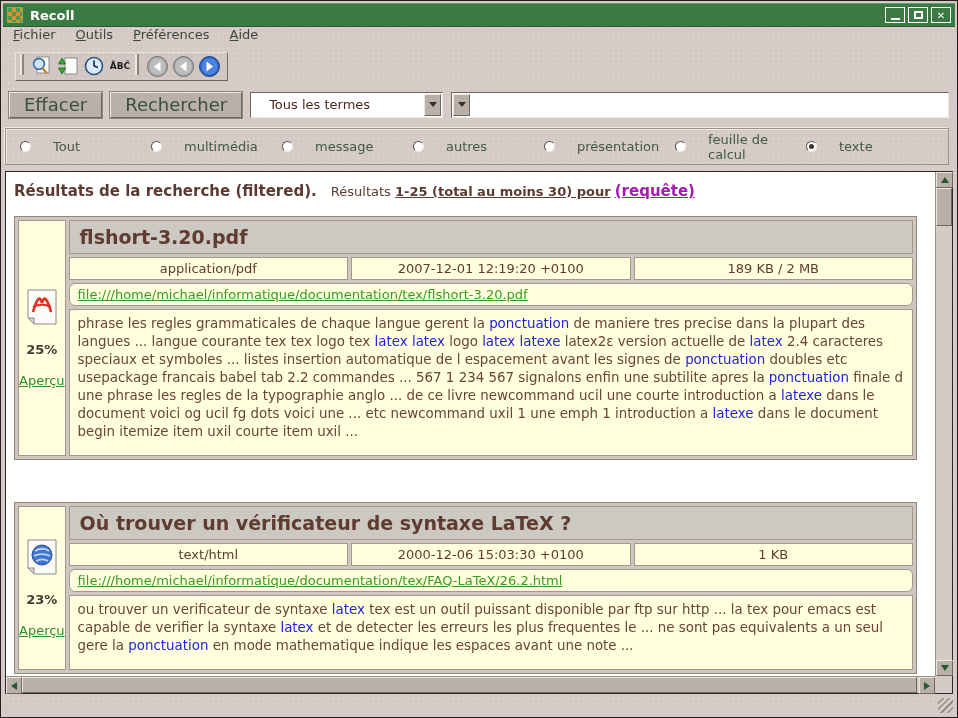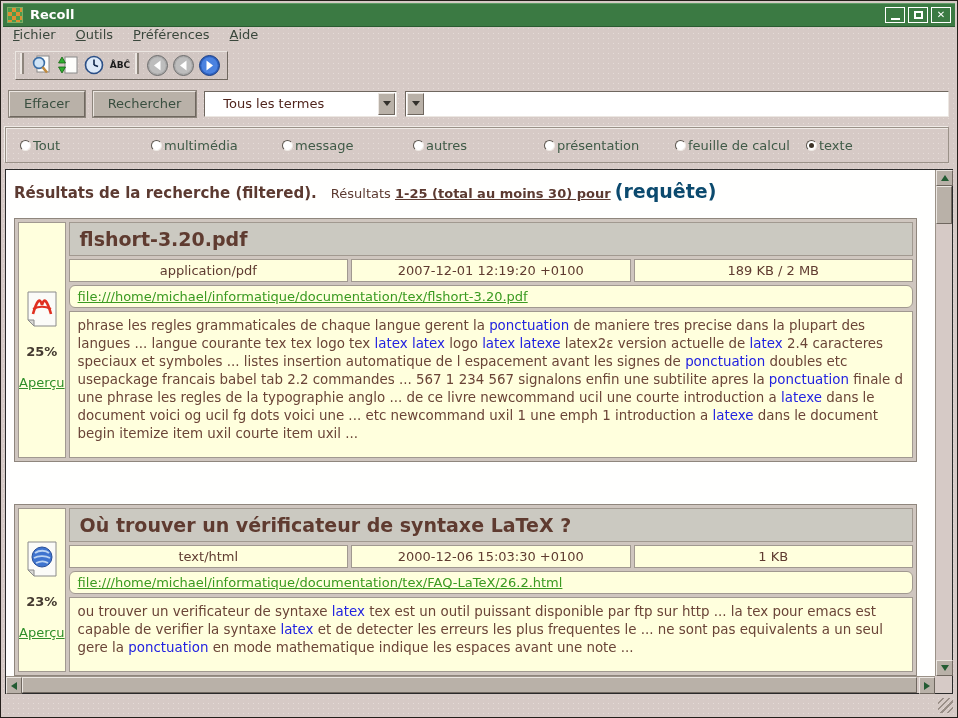--- a/index.html
+++ b/index.html
@@ -53,21 +53,21 @@
     border:1px solid; border-color:#ece7e2 #6f675f #6f675f #ece7e2; background:rgba(0,0,0,0.02);margin-left:8px;
   }
   .tb-handle { width:2px; height:21px; border-left:2px solid #ece7e2; border-right:2px solid #8d857c; margin:0 5px 0 2px; }
   .tb-btn { width:26px; height:24px; display:flex; align-items:center; justify-content:center; cursor:default; }
   .abc { font-size:9px; font-weight:bold; color:#1c1c1c; letter-spacing:0px; }
   
   .searchrow { margin-top:8px; display:flex; align-items:center; gap:8px; padding:0 4px; height:27px; }
   .btn3d {
     height:26px; padding:0 14px; background:#b9b1a8; color:#3a4f40;
     border:1px solid; border-color:#ece7e2 #6f675f #6f675f #ece7e2;
-    outline:1px solid #8d857c; font-size:13px; font-family:inherit; cursor:default;
+    outline:1px solid #8d857c; font-size:18px; font-family:inherit; cursor:default;
   }
   .combo {
     height:26px; background:#ffffff; display:flex; align-items:center;
     border:1px solid; border-color:#6f675f #ece7e2 #ece7e2 #6f675f;
   }
   .combo-text { flex:1; padding:0 6px; color:#50251d; white-space:nowrap; overflow:hidden; }
   .combo-arrow {
     width:17px; height:22px; margin:1px; background:#b9b1a8;
     border:1px solid; border-color:#ece7e2 #6f675f #6f675f #ece7e2;
     display:flex; align-items:center; justify-content:center; cursor:default;
@@ -78,39 +78,39 @@
   .query-input {
     flex:1; border:none; outline:none; font:13px "DejaVu Sans",sans-serif;
     color:#50251d; padding:0 6px; background:transparent;
   }
   
   .filterframe {
     margin:10px 4px 0 0; height:37px;
     border:1px solid #9a9188; box-shadow:1px 1px 0 #f0ebe7 inset, -1px -1px 0 #f0ebe7;
     display:flex; align-items:center; padding:0 14px;
   }
-  .radio-item { display:flex; align-items:center; gap:2px; width:131px; color:#3f5a47; cursor:default; }
+  .radio-item { display:flex; align-items:center; gap:22px; width:131px; color:#3f5a47; cursor:default; }
   .radio-item:last-child { width:auto; }
   .radio-circle {
     width:11px; height:11px; border-radius:50%; background:#ffffff; flex:0 0 auto;
     border:1px solid; border-color:#5c554e #efeae5 #efeae5 #5c554e;
     display:flex; align-items:center; justify-content:center;
   }
   .radio-item.selected .radio-circle::after { content:""; width:5px; height:5px; border-radius:50%; background:#3d3328; }
   
   .results-outer {
     flex:1; margin:6px 0 0 0; border:1px solid #2b2b2b; background:#ffffff;
     display:grid; grid-template-columns:1fr 17px; grid-template-rows:1fr 17px;
   }
   .results-view { overflow:hidden; padding:8px 6px 0 6px; background:#fffffe; }
   .res-header { padding:2px 2px 0 2px; color:#5c3a31; }
   .res-title { font-size:15px; font-weight:bold; }
   .res-lead { font-size:13px; margin-left:10px; }
   .res-stats { font-size:13px; font-weight:bold;text-decoration:underline; }
-  .res-qlink { font-size:19px; font-weight:bold; color:#0c4a6e; cursor:pointer; }
+  .res-qlink { font-size:15px; font-weight:bold; color:#a21caf; text-decoration:underline; cursor:pointer; }
   
   .rtable {
     margin:16px 2px 0 2px; width:903px;
     border-collapse:separate; border-spacing:3px;
     background:#cfc6bf; border:1px solid #8f867d;
   }
   .rtable.second { margin-top:42px; }
   .rtable td { border:1px solid #a19990; }
   .iconcell { width:66px; background:#ffffdd; text-align:right; vertical-align:middle; }
   .iconcell .stack { display:flex; flex-direction:column; align-items:center; gap:16px; padding:10px 0; }

